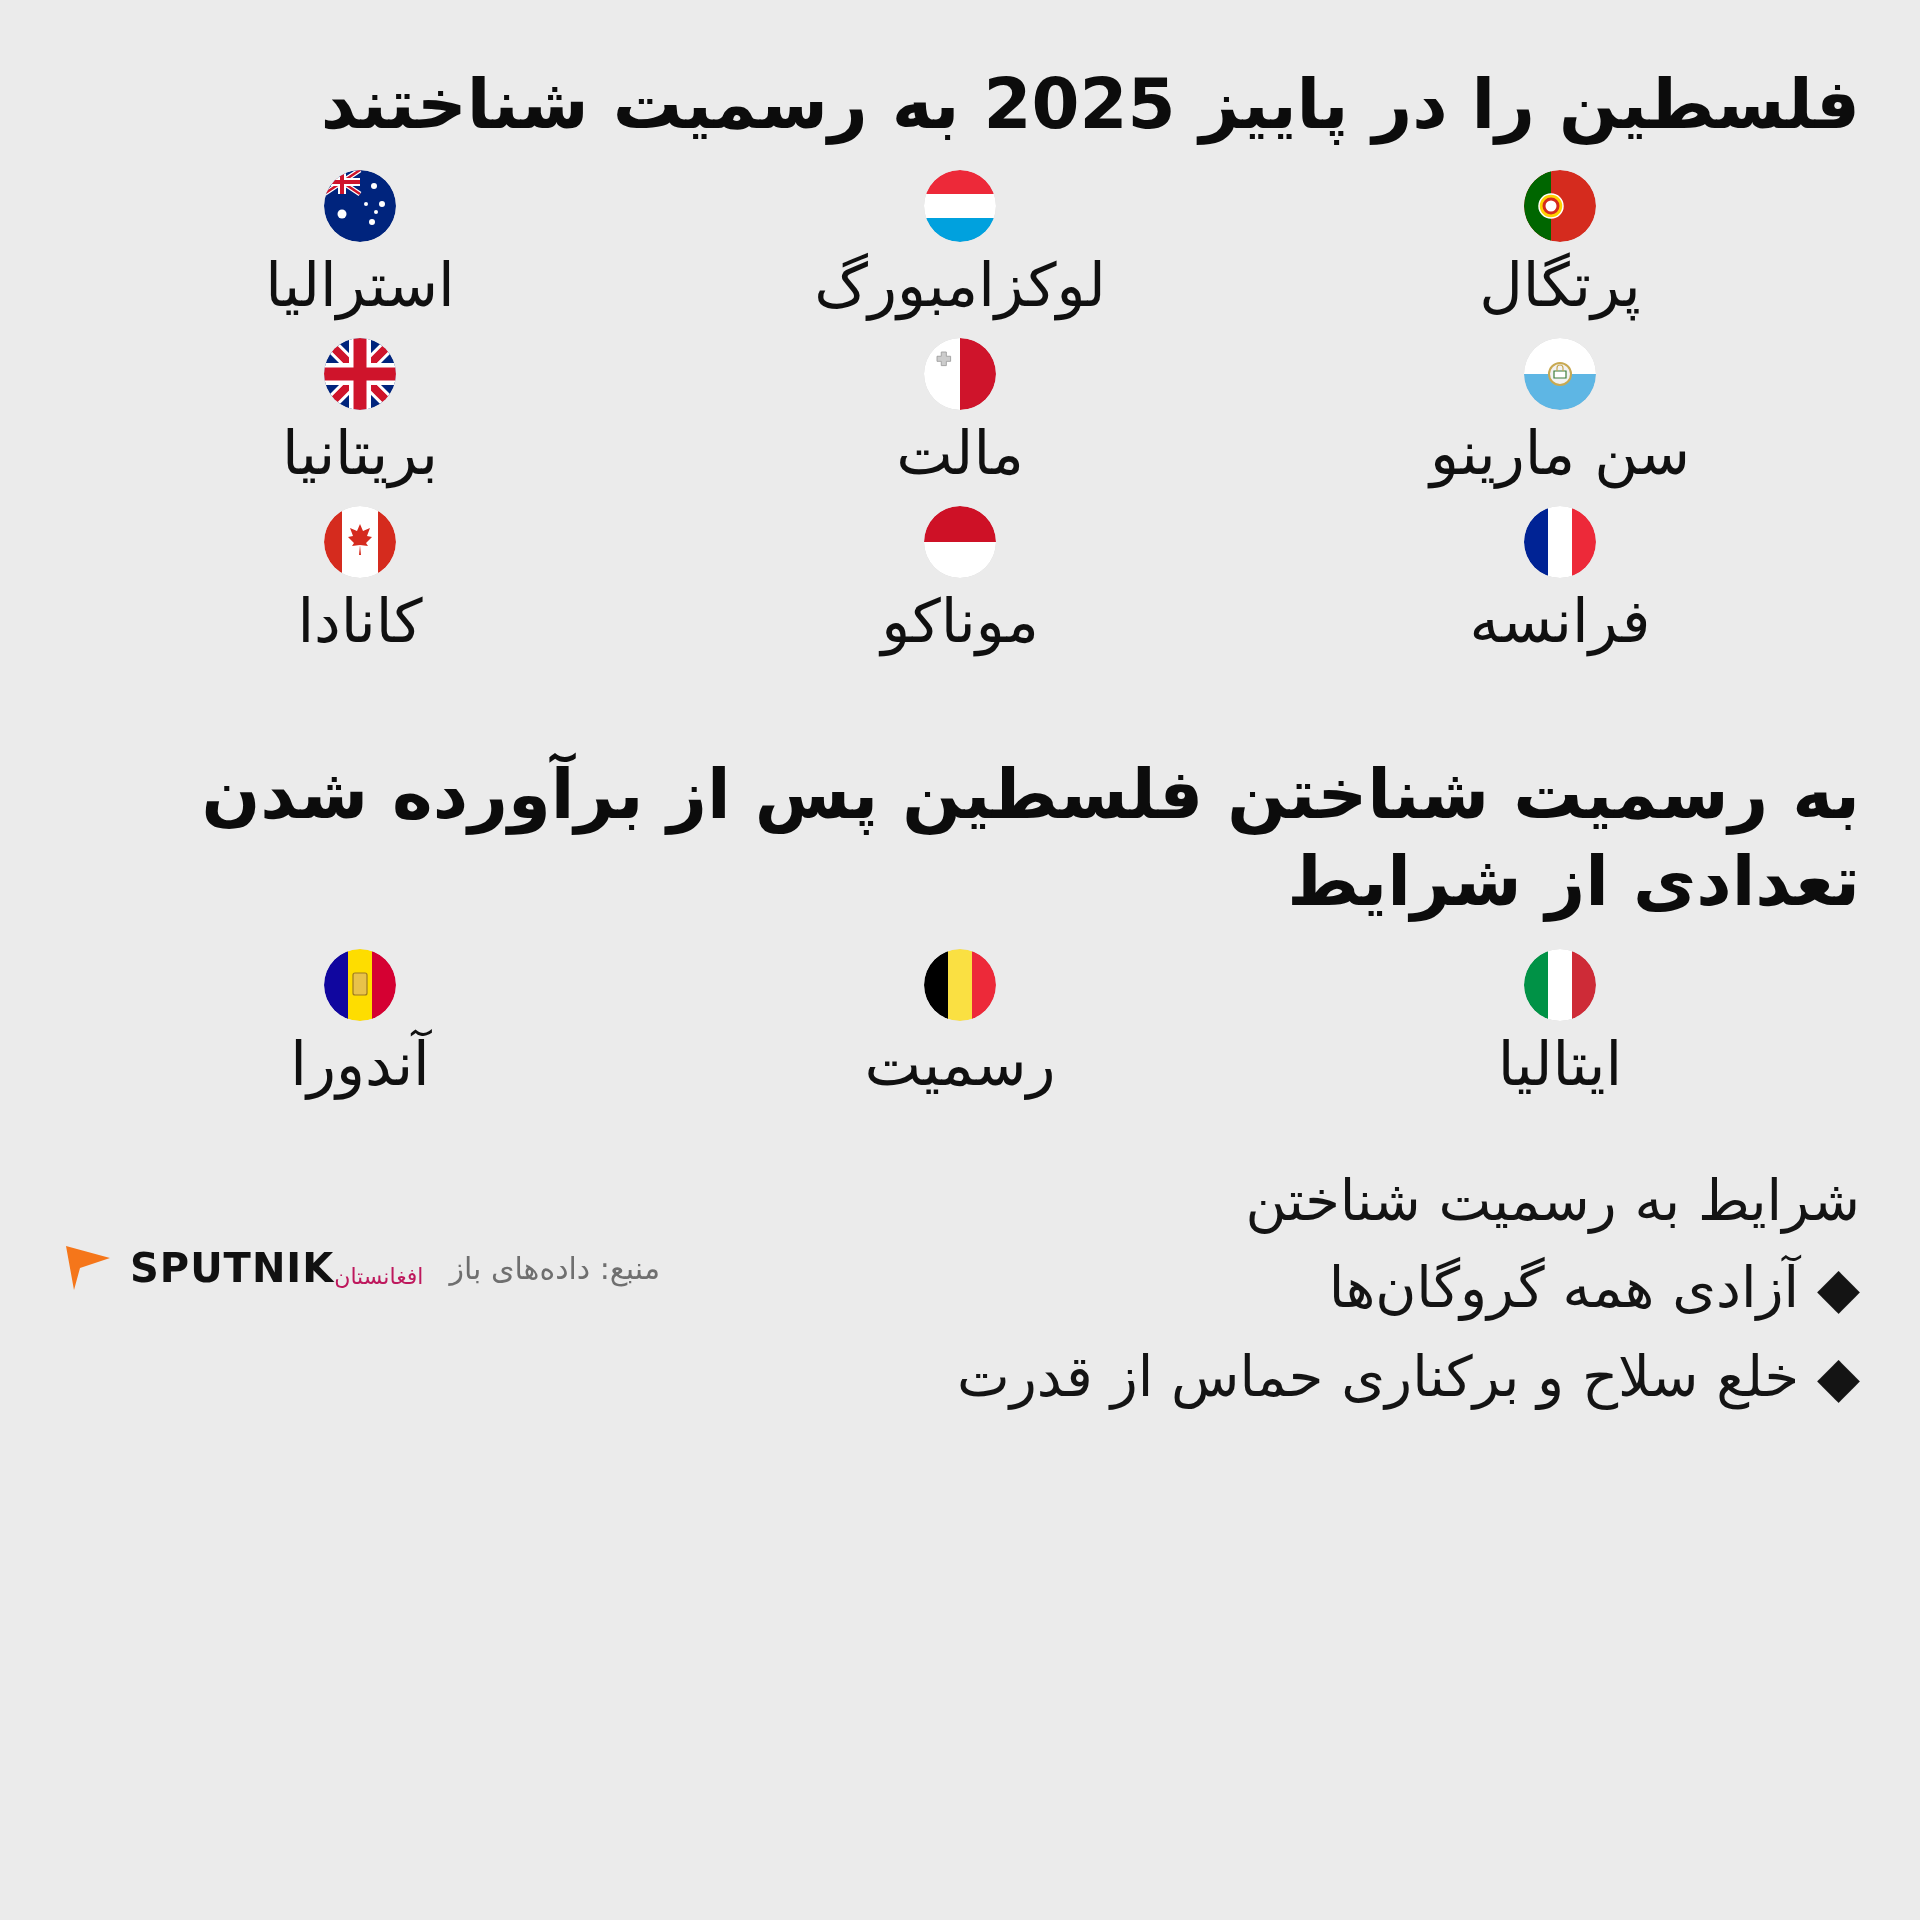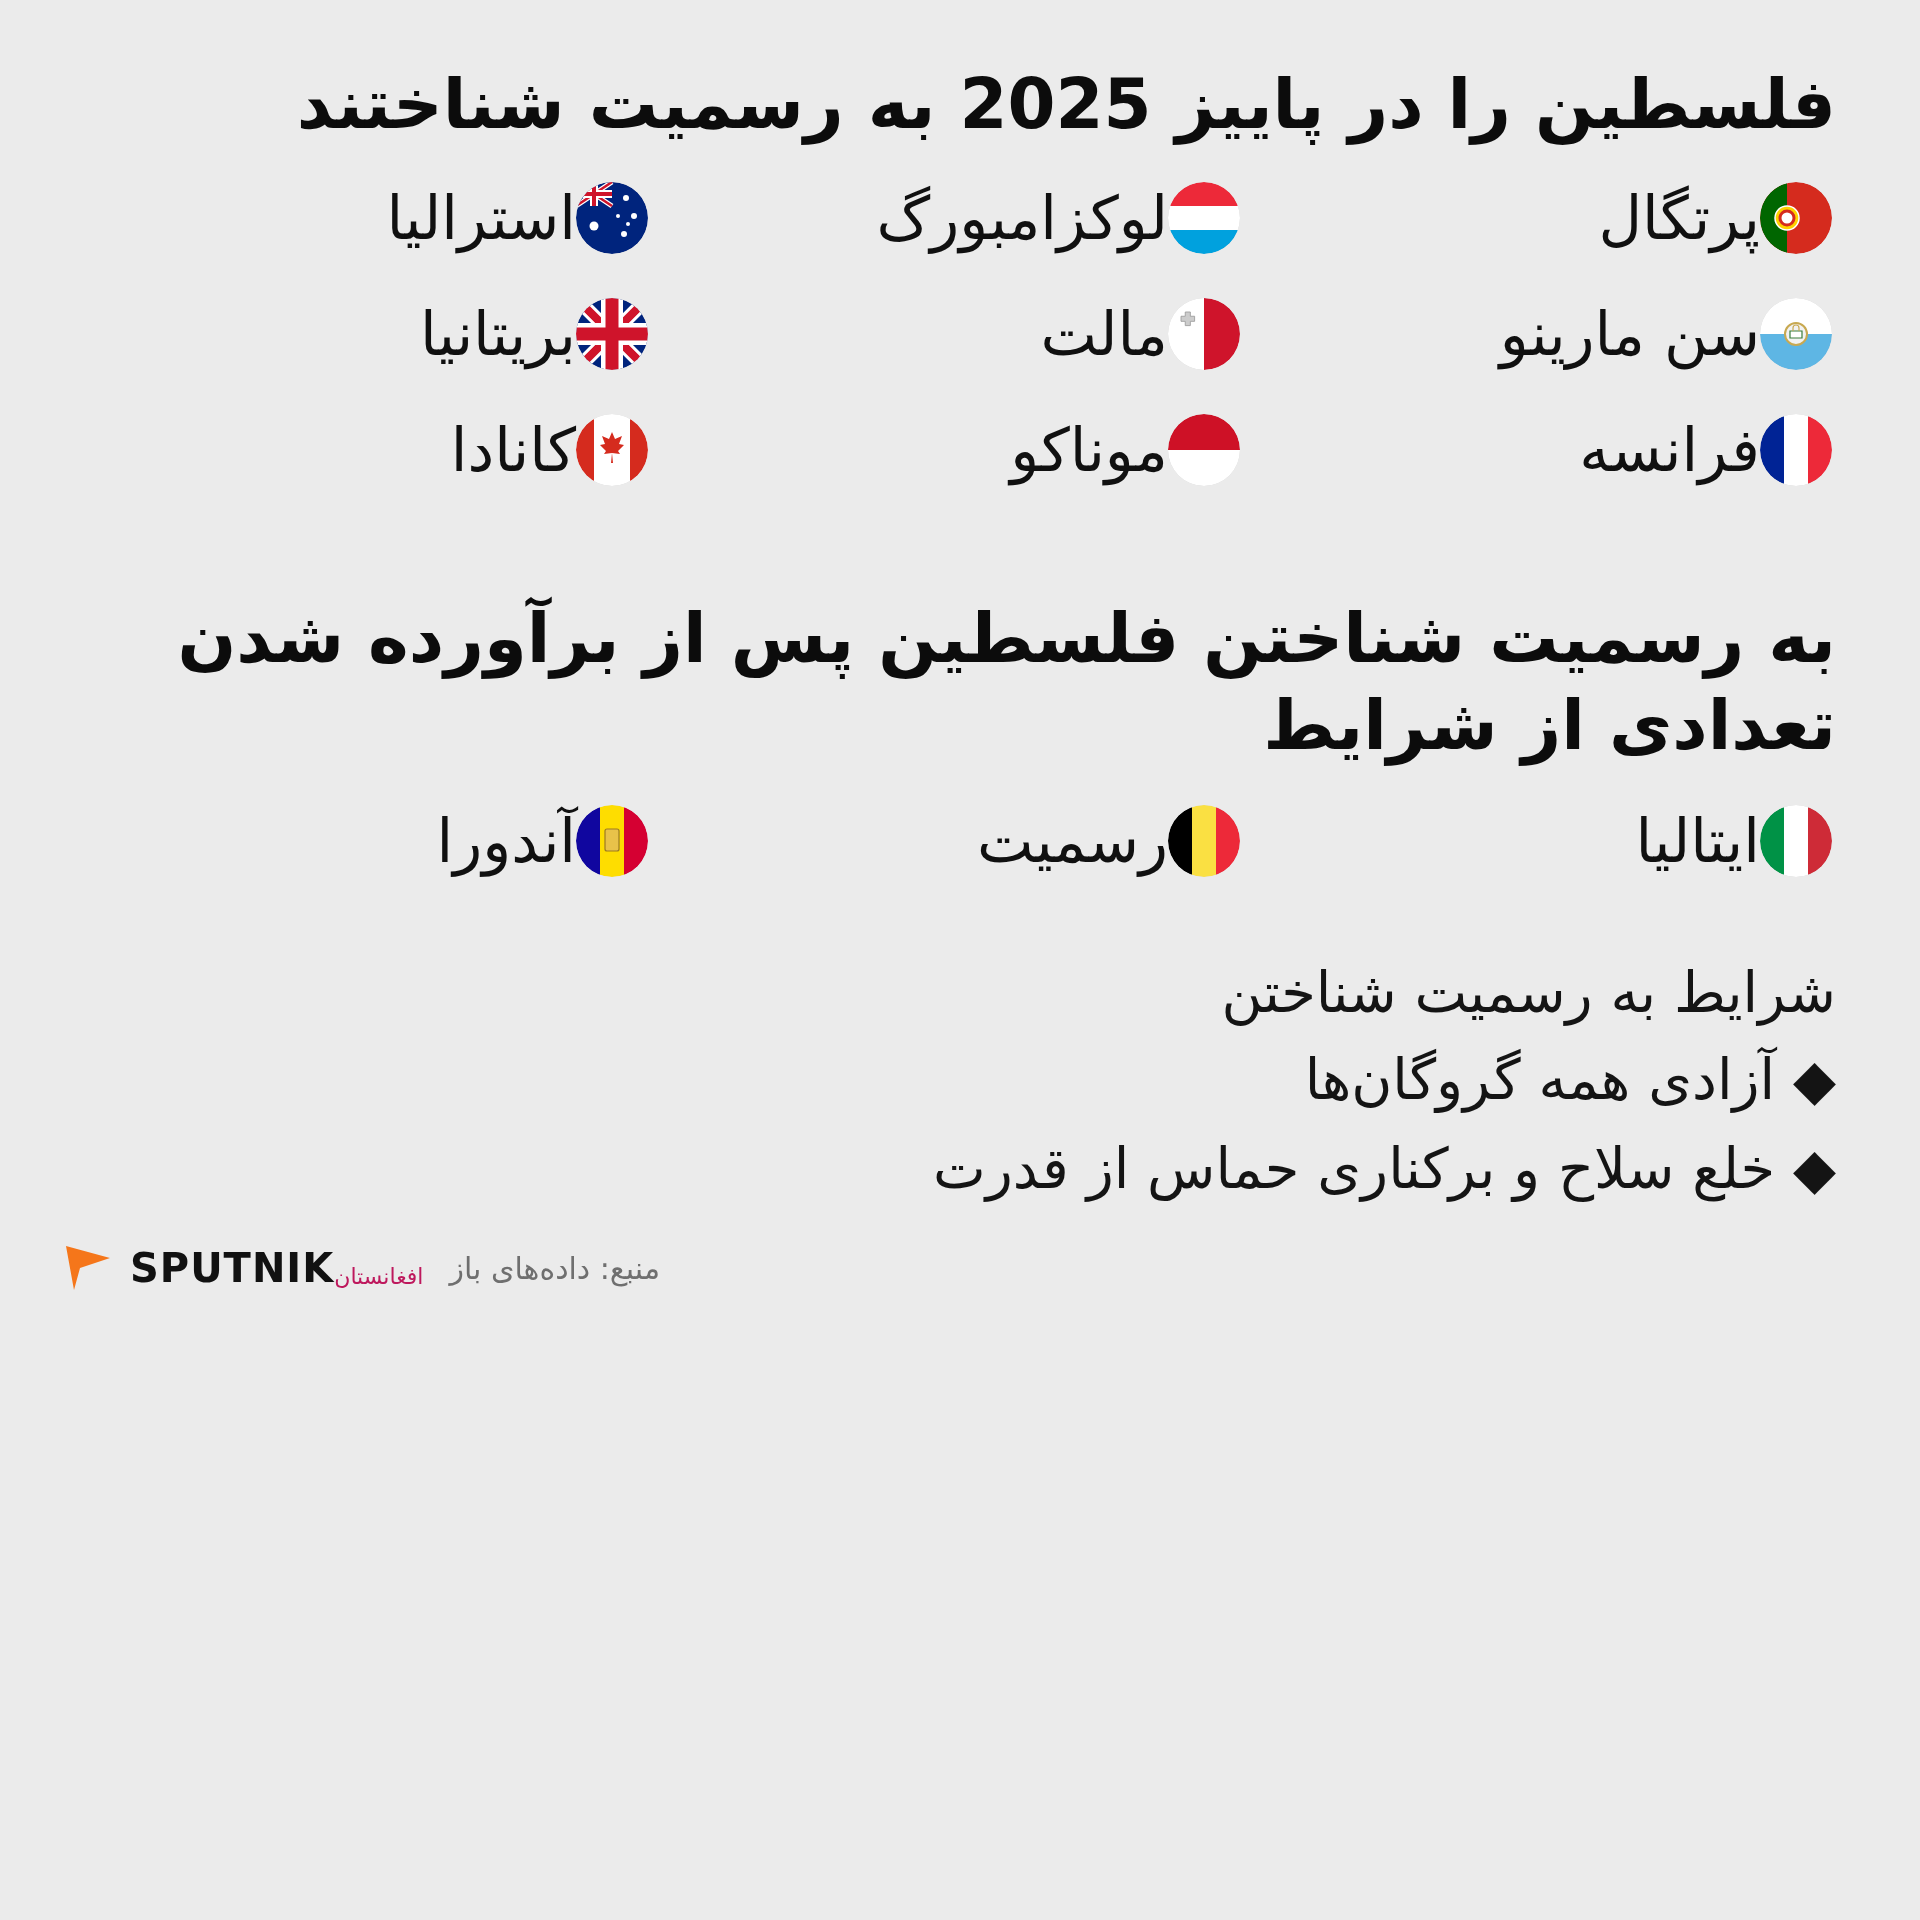--- a/index.html
+++ b/index.html
@@ -12,21 +12,21 @@
     background: #ebebeb;
     font-family: "DejaVu Sans", "Liberation Sans", sans-serif;
     color: #0d0d0d;
     overflow: hidden;
   }
   .page {
     position: relative;
     width: 1920px;
     height: 1350px;
     box-sizing: border-box;
-    padding: 48px 84px 0 60px;
+    padding: 48px 60px 0 60px;
   }
 
   .headline {
     direction: rtl;
     text-align: right;
     font-size: 69px;
     font-weight: bold;
     line-height: 1.22;
     letter-spacing: -0.5px;
     margin: 14px 0 18px 0;
@@ -43,24 +43,24 @@
     direction: rtl;
     display: grid;
     grid-template-columns: repeat(3, 1fr);
     row-gap: 8px;
     column-gap: 0;
     margin-top: 14px;
   }
 
   .cell {
     display: flex;
-    flex-direction: row;
+    flex-direction: column;
     align-items: center;
-    justify-content: flex-start;
-    gap: 0;
+    justify-content: center;
+    gap: 10px;
     padding: 6px 4px;
     min-height: 96px;
   }
 
   .flag {
     width: 72px;
     height: 72px;
     border-radius: 50%;
     overflow: hidden;
     flex: 0 0 auto;

